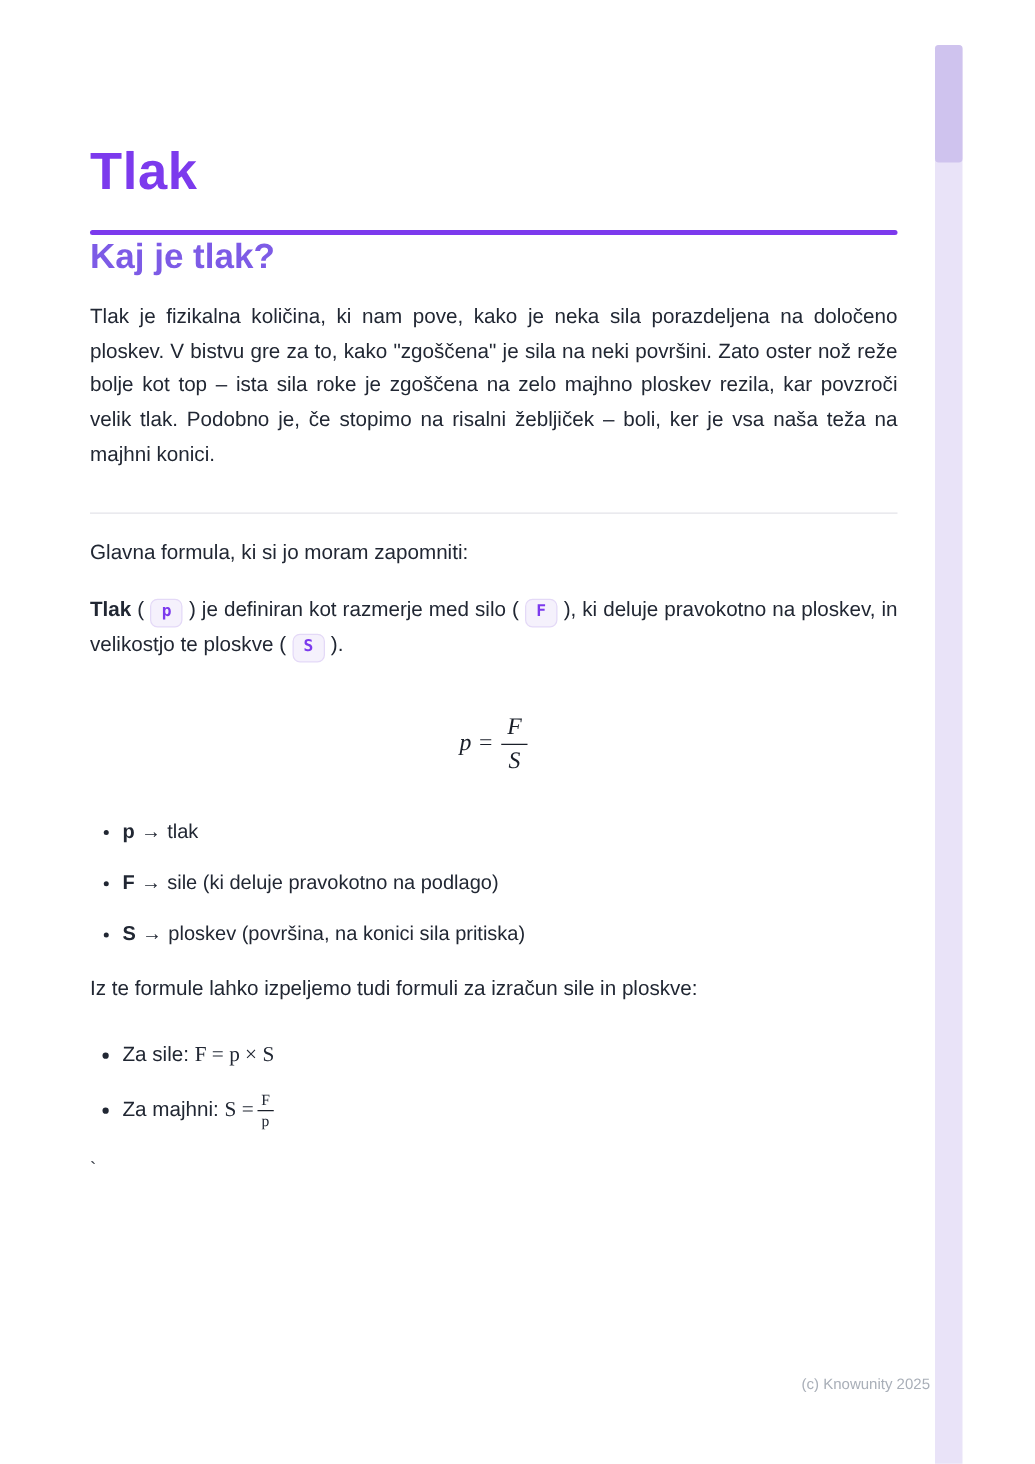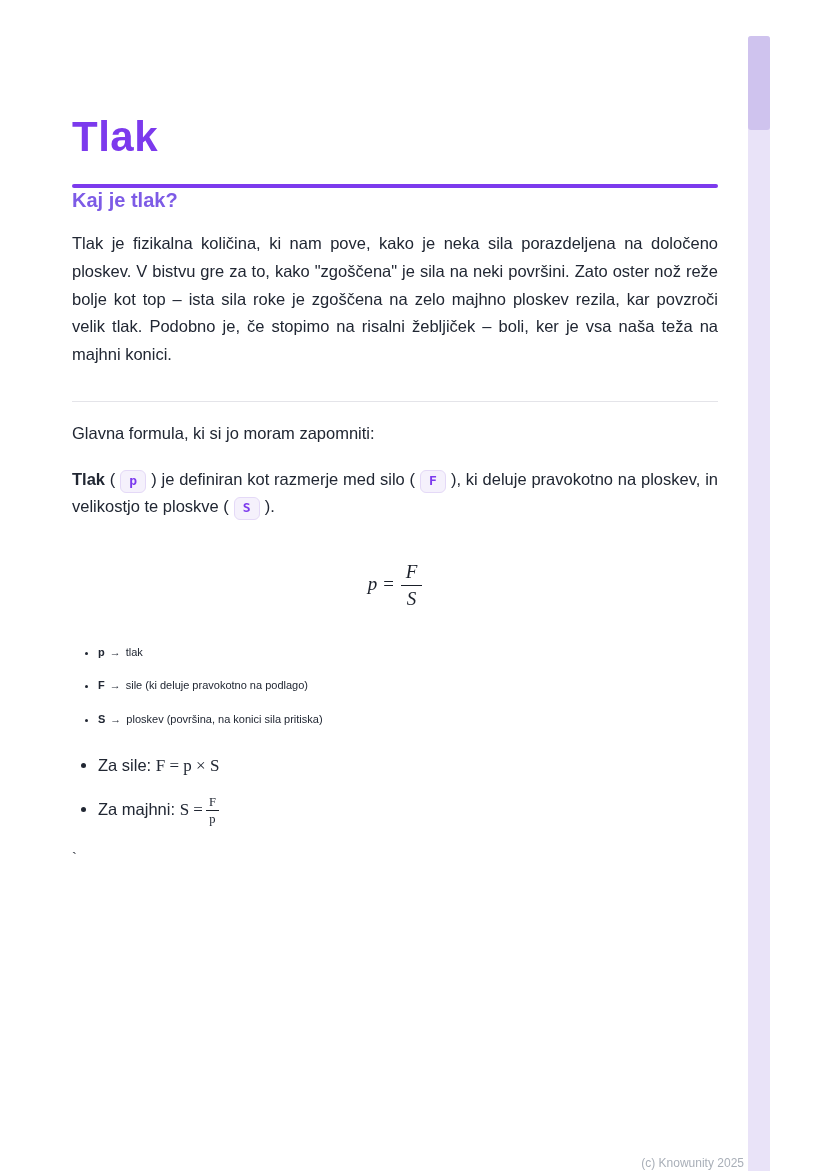--- a/index.html
+++ b/index.html
@@ -21,21 +21,21 @@
     font-family:"Liberation Sans", sans-serif;color:var(--body_text);
     overflow:hidden;
   }
   .content{position:absolute;left:72px;top:0;width:646px;margin-top:44px;}
   .page-title{
     margin-top:70px;font-size:42px;font-weight:800;letter-spacing:0.5px;
     color:var(--accent);line-height:1.1;
   }
   .title-rule{height:4px;background:var(--accent);margin-top:24px;border-radius:2px;}
   h2.section-h{
-    font-size:20px;font-weight:700;margin:0;line-height:1.2;
+    font-size:28px;font-weight:700;margin:0;line-height:1.2;
   }
   .h-intro{color:var(--heading1);margin-top:42px;}
   .h-def{color:var(--heading2);margin-top:34px;}
   p.body-par{
     font-size:16.5px;line-height:1.68;text-align:justify;margin:18px 0 0 0;
   }
   .soft-divider{border:none;border-top:1px solid #E4E4E9;margin:32px 0 0 0;}
   .code-badge{
     display:inline-block;font-family:"DejaVu Sans Mono", monospace;
     font-size:13px;font-weight:600;color:var(--badge_text);
@@ -44,33 +44,33 @@
     vertical-align:baseline;
   }
   .formula-block{
     margin-top:40px;text-align:center;
     font-family:"Liberation Serif", serif;font-style:italic;font-size:19px;color:#1a1f29;
   }
   .frac{display:inline-block;text-align:center;vertical-align:middle;margin-left:6px;}
   .frac .num{display:block;border-bottom:1.2px solid #1a1f29;padding:0 5px 2px 5px;}
   .frac .den{display:block;padding-top:2px;}
   ul.vars{margin:34px 0 0 0;padding-left:26px;}
-  ul.vars li{font-size:11px;margin-bottom:17px;line-height:1.5;}
+  ul.vars li{font-size:16px;margin-bottom:17px;line-height:1.5;}
   ul.vars li:last-child{margin-bottom:0;}
   .var-letter{font-weight:700;}
   .arrow{margin:0 5px;}
   ul.derived{margin:26px 0 0 0;padding-left:26px;}
   ul.derived li{font-size:16.5px;margin-bottom:16px;line-height:1.5;}
   .math-inline{font-family:"Liberation Serif", serif;font-size:17px;}
   .frac-sm{display:inline-block;text-align:center;vertical-align:middle;font-size:12.5px;line-height:1.15;margin-left:3px;}
   .frac-sm .num{display:block;border-bottom:1px solid #1a1f29;padding:0 3px 1px 3px;}
   .frac-sm .den{display:block;padding-top:1px;}
   .stray{margin-top:22px;font-size:15px;color:#30353f;}
   .footer-credit{
-    position:absolute;top:1156px;right:84px;font-size:12px;color:var(--muted);
+    position:absolute;top:1100px;right:84px;font-size:12px;color:var(--muted);
   }
   .scrollbar-track{
     position:absolute;top:36px;right:58px;width:22px;height:1135px;
     background:var(--stripe);border-radius:3px 3px 0 0;
   }
   .scrollbar-thumb{
     position:absolute;top:0;left:0;width:22px;height:94px;
     background:var(--stripe_thumb);border-radius:3px;
   }
 </style>
@@ -95,20 +95,21 @@
   <div class="formula-block"><span>p</span>
     <span>=</span><span class="frac"><span class="num">F</span><span class="den">S</span></span>
   </div>
 
   <ul class="vars">
     <li><span class="var-letter">p</span><span class="arrow">→</span><span>tlak</span></li>
     <li><span class="var-letter">F</span><span class="arrow">→</span><span>sile (ki deluje pravokotno na podlago)</span></li>
     <li><span class="var-letter">S</span><span class="arrow">→</span><span>ploskev (površina, na konici sila pritiska)</span></li>
   </ul>
 
+  <p class="body-par">Iz te formule lahko izpeljemo tudi formuli za izračun sile in ploskve:</p>
 
   <ul class="derived">
     <li><span>Za sile: </span><span class="math-inline">F = p × S</span></li>
     <li><span>Za majhni: </span><span class="math-inline"><span>S</span>
         <span>=</span><span class="frac-sm"><span class="num">F</span><span class="den">p</span></span></span></li>
   </ul>
 
   <div class="stray">`</div>
 
 </div>

